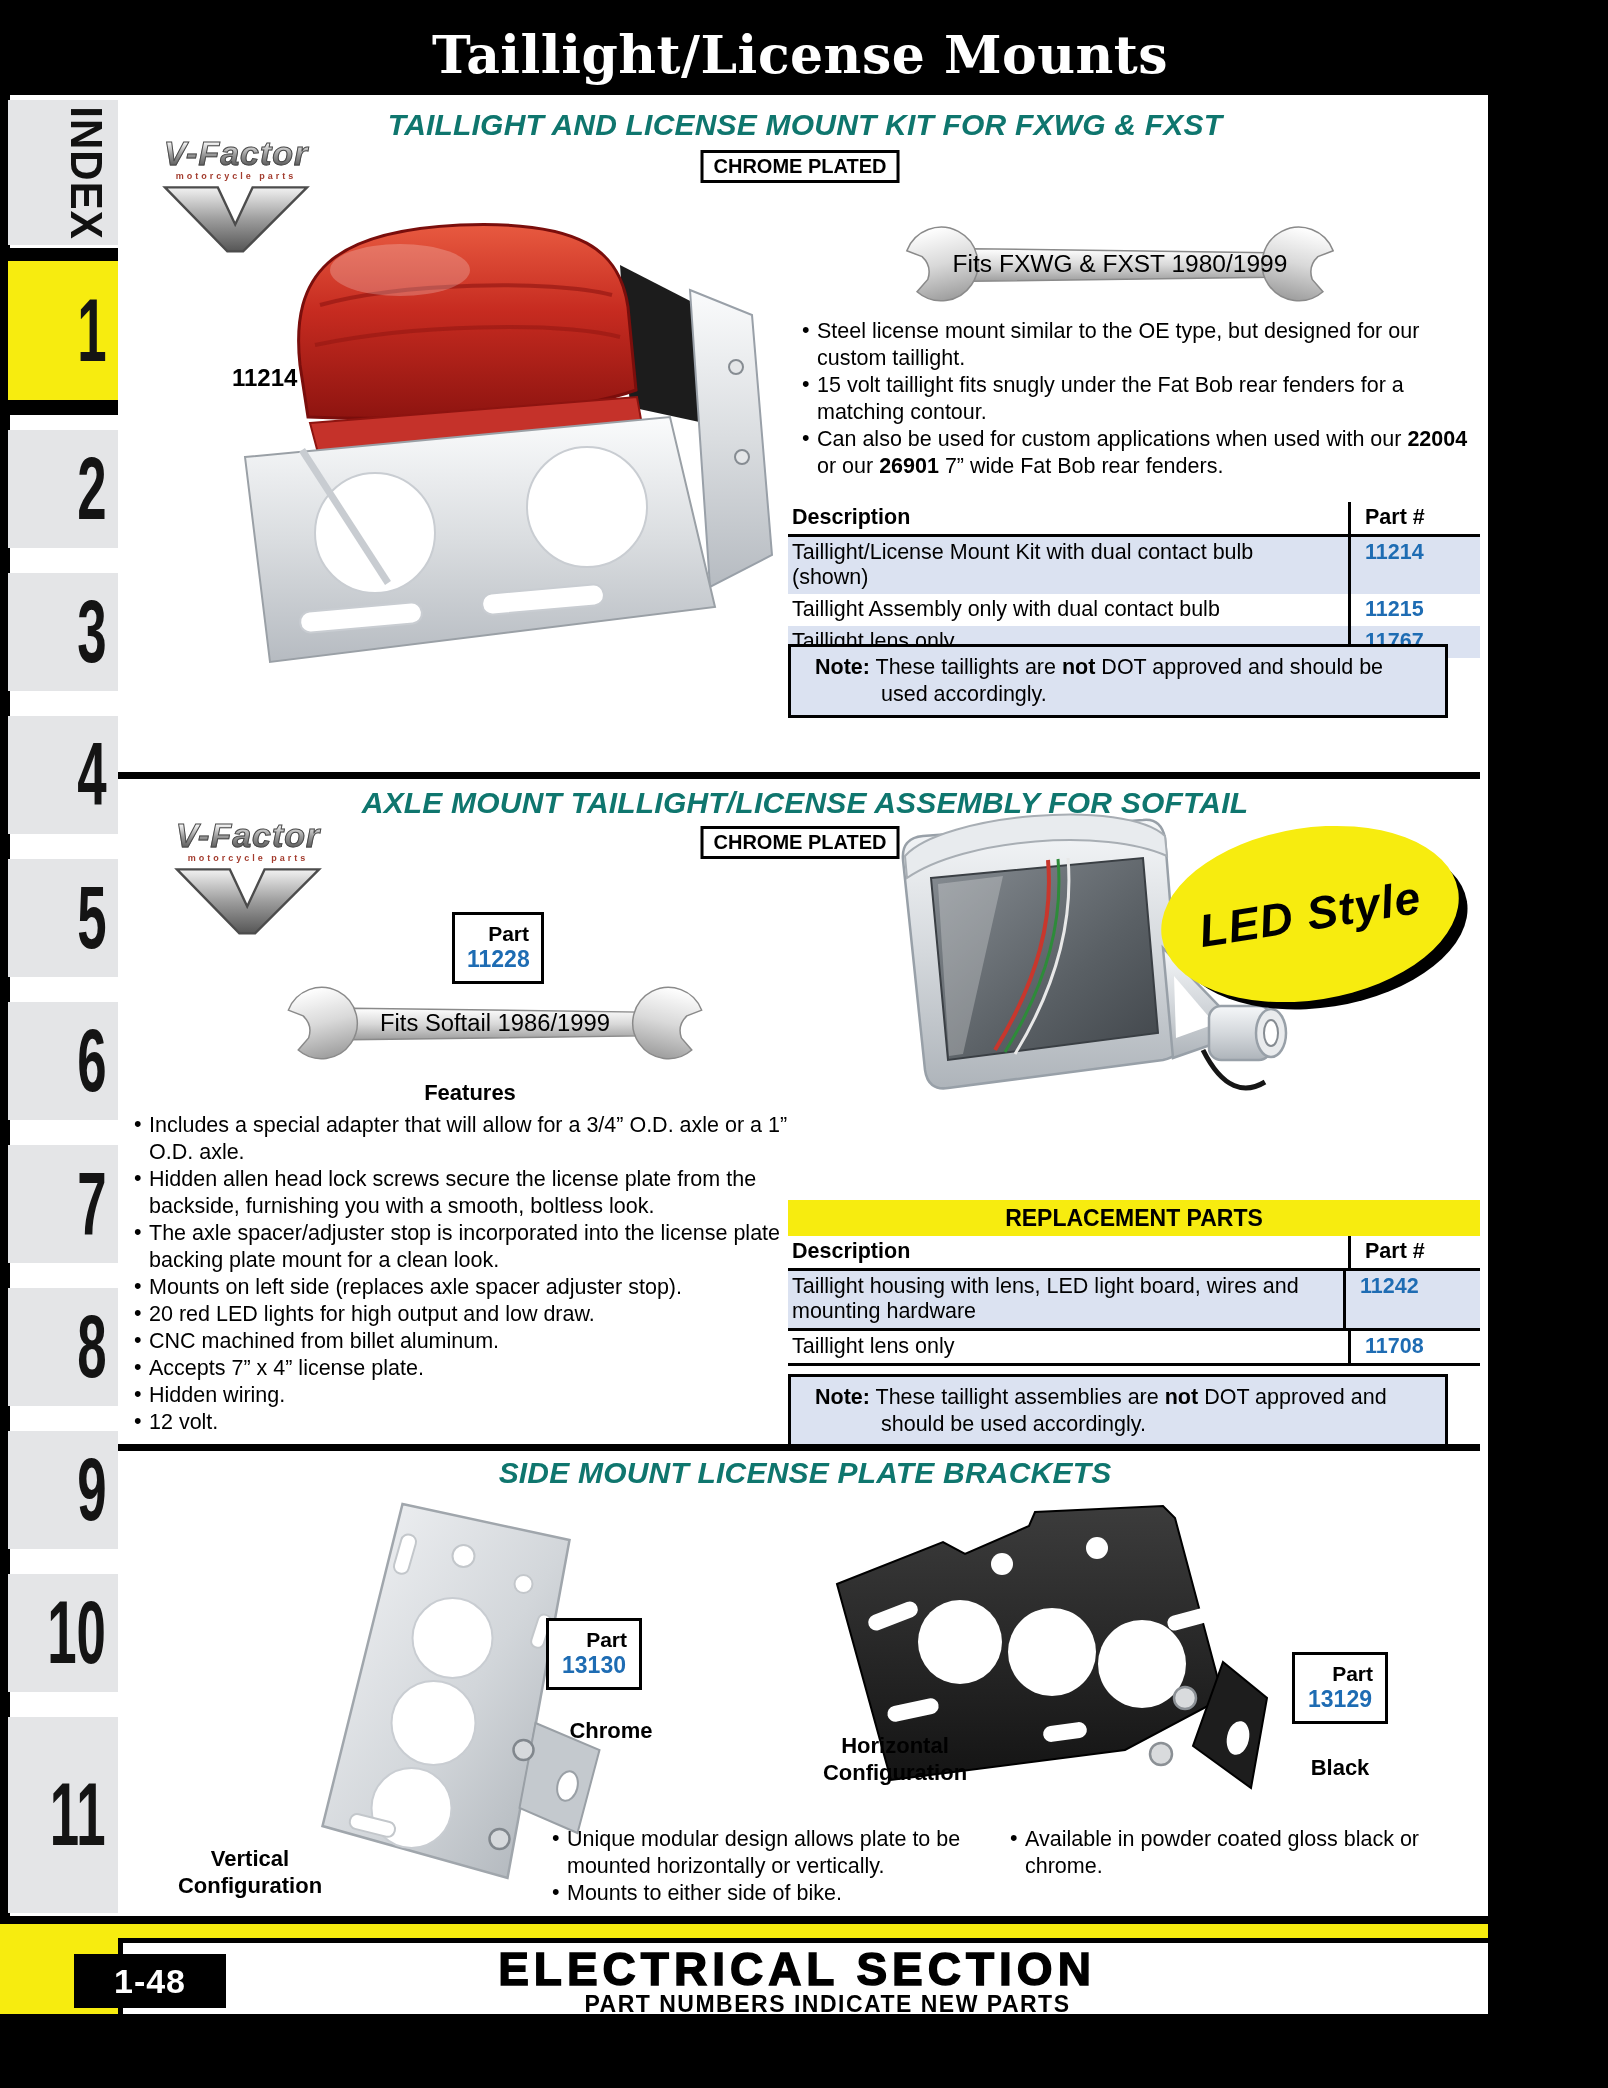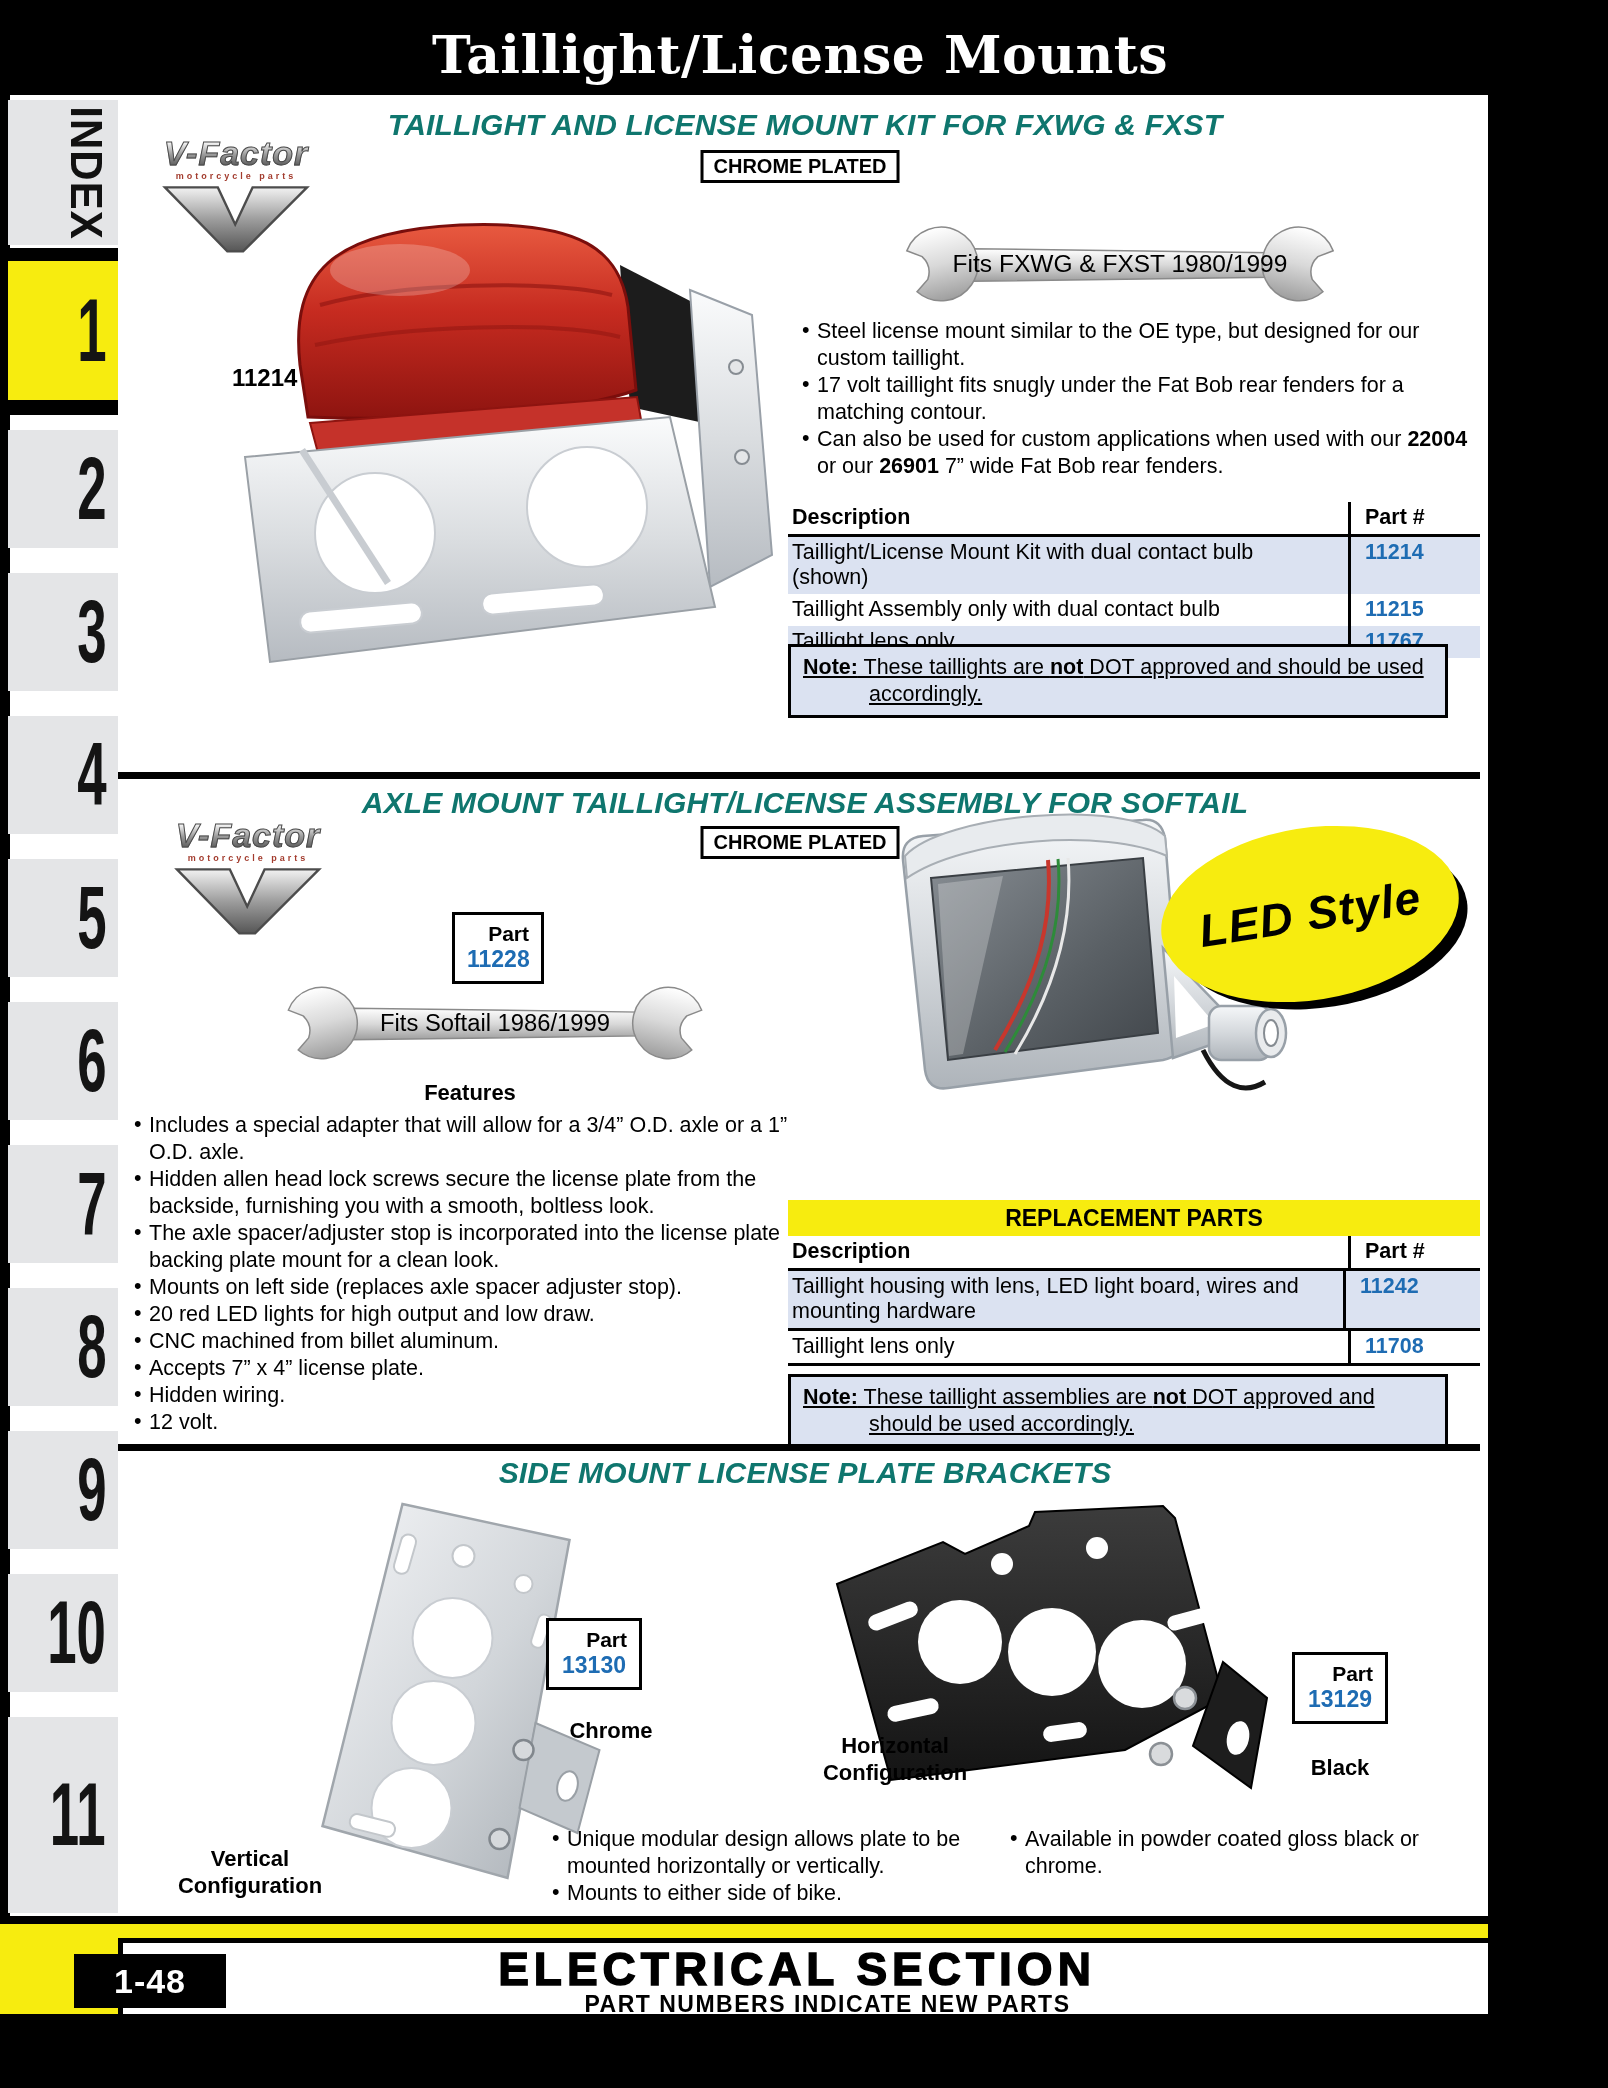--- a/index.html
+++ b/index.html
@@ -63,21 +63,21 @@
   .ptable .thead { display:flex; font-weight:bold; border-bottom:3px solid #000; }
   .ptable .cell-d { flex:1; padding:3px 6px 4px 4px; }
   .ptable .cell-p { width:132px; border-left:3px solid #000; padding:3px 0 4px 14px; }
   .ptable .row { display:flex; }
   .ptable .row.alt { background:#dbe2f1;gap:15px; }
   .ptable .row .cell-p { font-weight:bold; color:#1e6cb3; }
   .ptable.closed { border-bottom:3px solid #000; }
 
   .note {
     position:absolute; background:#dbe2f1; border:3px solid #000;
-    font-size:21.5px; line-height:27px; padding:7px 12px;text-decoration:underline;
+    font-size:21.5px; line-height:27px; padding:7px 24px;
   }
   .note .inner { display:block; padding-left:66px; text-indent:-66px; }
 
   .partbox {
     position:absolute; background:#fff; border:3px solid #000; text-align:center;
     padding:7px 12px 8px; line-height:1.15;
   }
   .partbox .pl { font-weight:bold; font-size:21px; color:#000;text-align:right; }
   .partbox .pn { font-weight:bold; font-size:23px; color:#1e6cb3; }
 
@@ -239,21 +239,21 @@
     <g transform="translate(430,0) scale(-1,1)">
       <g transform="rotate(-14 40 45)">
         <path d="M10.5,24.3 A36,36 0 1 1 10.5,65.7 L23.6,56.5 Q31,45 23.6,33.5 Z" fill="url(#w1g)" stroke="#8a8a8a" stroke-width="1.5"></path>
       </g>
     </g>
     <text x="215" y="53" text-anchor="middle" font-size="24" fill="#000">Fits FXWG &amp; FXST 1980/1999</text>
   </svg>
 
   <ul class="blist" style="position:absolute;left:800px;top:318px;width:672px">
     <li><span>Steel license mount similar to the OE type, but designed for our custom taillight.</span></li>
-    <li><span>17 volt taillight fits snugly under the Fat Bob rear fenders for a matching contour.</span></li>
+    <li><span>15 volt taillight fits snugly under the Fat Bob rear fenders for a matching contour.</span></li>
     <li><span>Can also be used for custom applications when used with our </span><b>22004</b><span> or our </span><b>26901</b><span> 7” wide Fat Bob rear fenders.</span></li>
   </ul>
 
   <div class="ptable" style="left:788px;top:502px;width:692px">
     <div class="thead">
       <div class="cell-d">Description</div>
       <div class="cell-p">Part #</div>
     </div>
     <div class="row alt">
       <div class="cell-d">Taillight/License Mount Kit with dual contact bulb (shown)</div>

